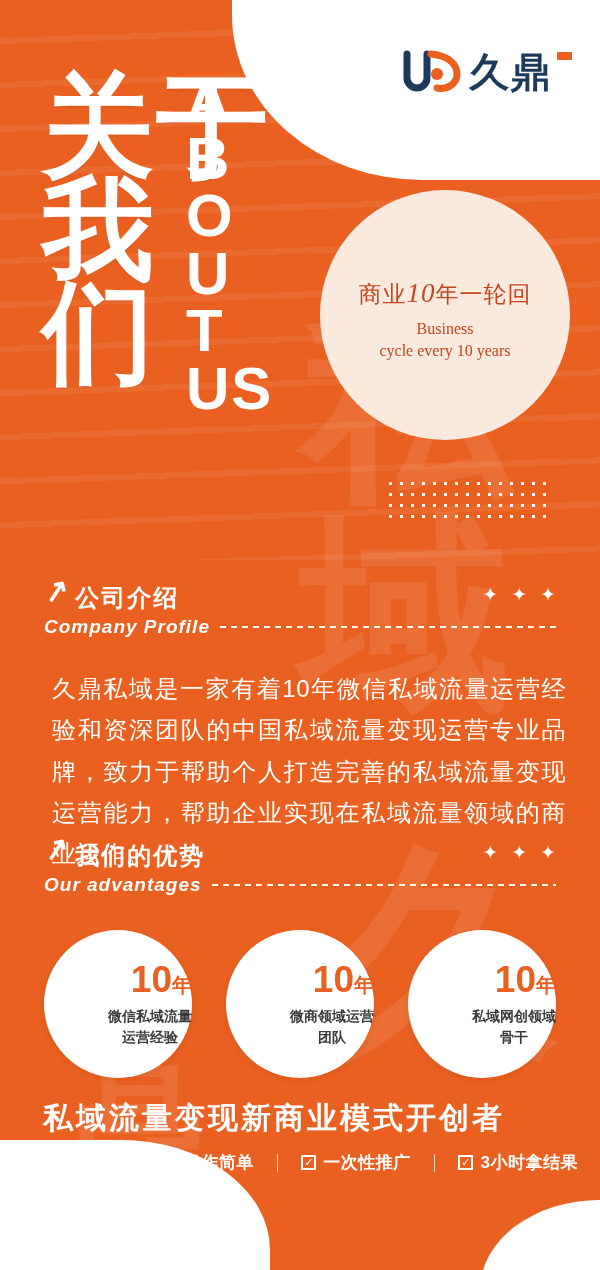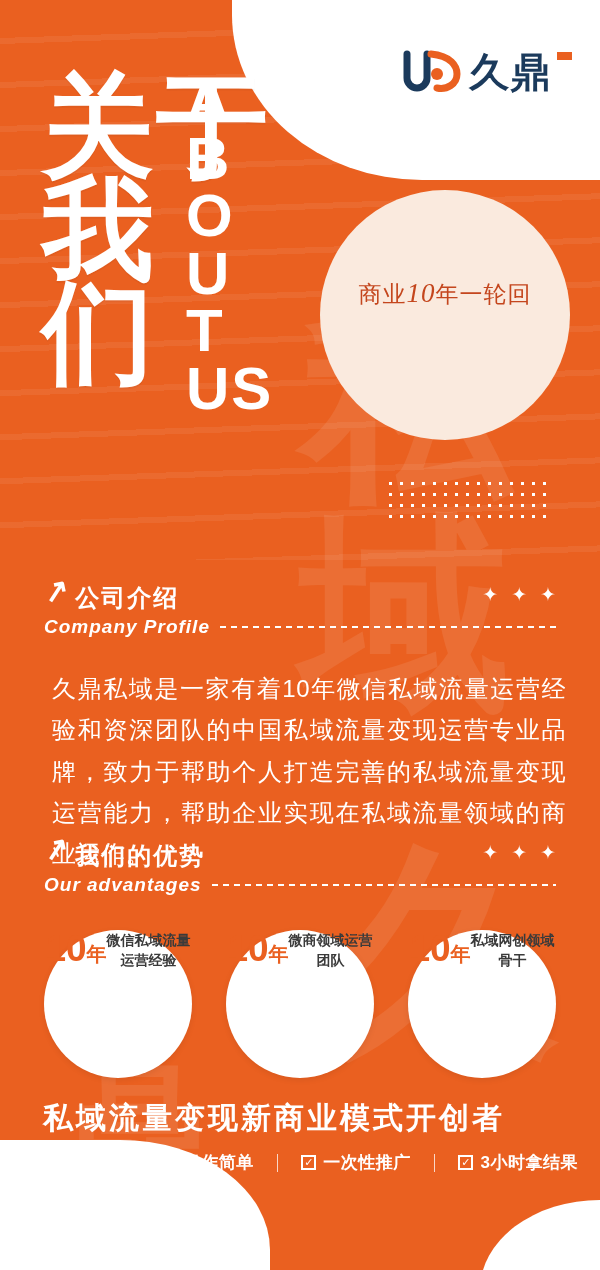--- a/index.html
+++ b/index.html
@@ -194,22 +194,22 @@
 
   
   .circles {
     position:absolute; left:44px; top:930px;
     width:512px;
     display:flex; justify-content:space-between;
   }
   .circle {
     width:148px; height:148px; border-radius:50%;
     background:#ffffff;
-    display:flex; 
-    align-items:flex-start; justify-content:center;
+    display:flex; flex-direction:column;
+    align-items:flex-end; justify-content:center;
     box-shadow:0 2px 6px rgba(0,0,0,.08);
   }
   .circle .num {
     color:#ea6020; font-weight:bold;
     font-size:37px; line-height:1;
     margin-bottom:8px;
   }
   .circle .num small { font-size:20px; }
   .circle .label {
     color:#3a3a3a; font-size:14px;
@@ -279,20 +279,24 @@
     <span>O</span>
     <span>U</span>
     <span>T</span>
     <span>US</span>
   </div>
 
   <div class="badge-text">
     <div class="badge-cn">
       <span>商业</span><em>10</em><span>年一轮回</span>
     </div>
+    <div class="badge-en">
+      <div>Business</div>
+      <div>cycle every 10 years</div>
+    </div>
   </div>
 
   <div class="section" style="top:580px;">
     <div class="sec-title-row">
       <span class="arrow-mark">↗</span>
       <span class="sec-cn">公司介绍</span>
       <span class="stars">
         <span class="star">✦</span>
         <span class="star">✦</span>
         <span class="star">✦</span>

